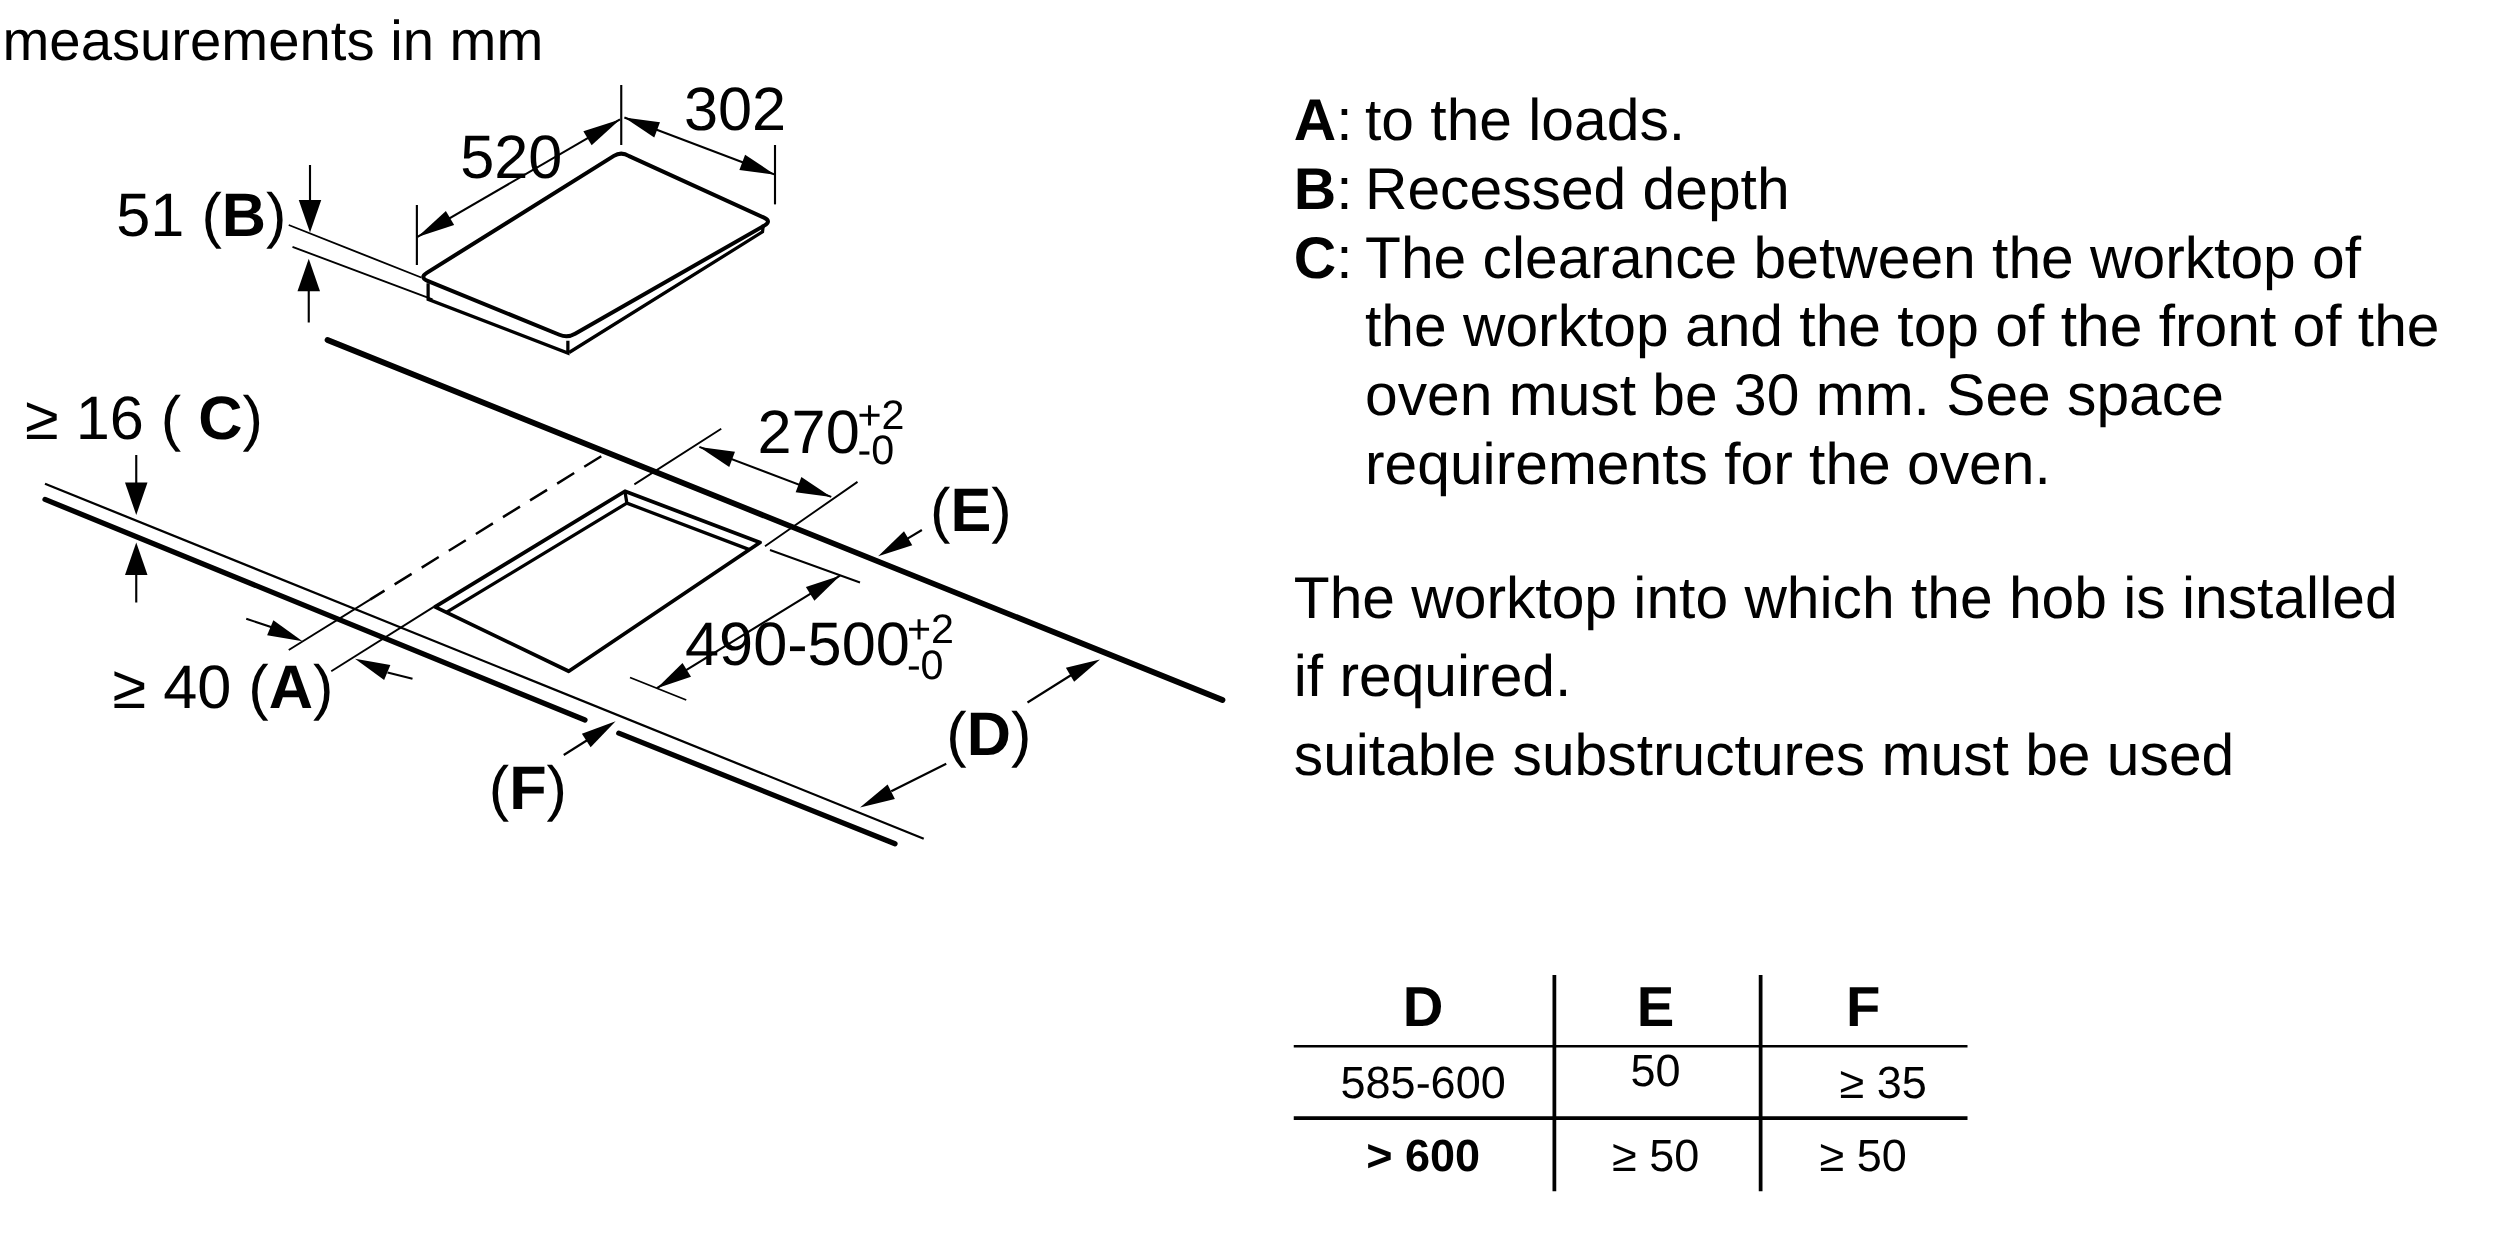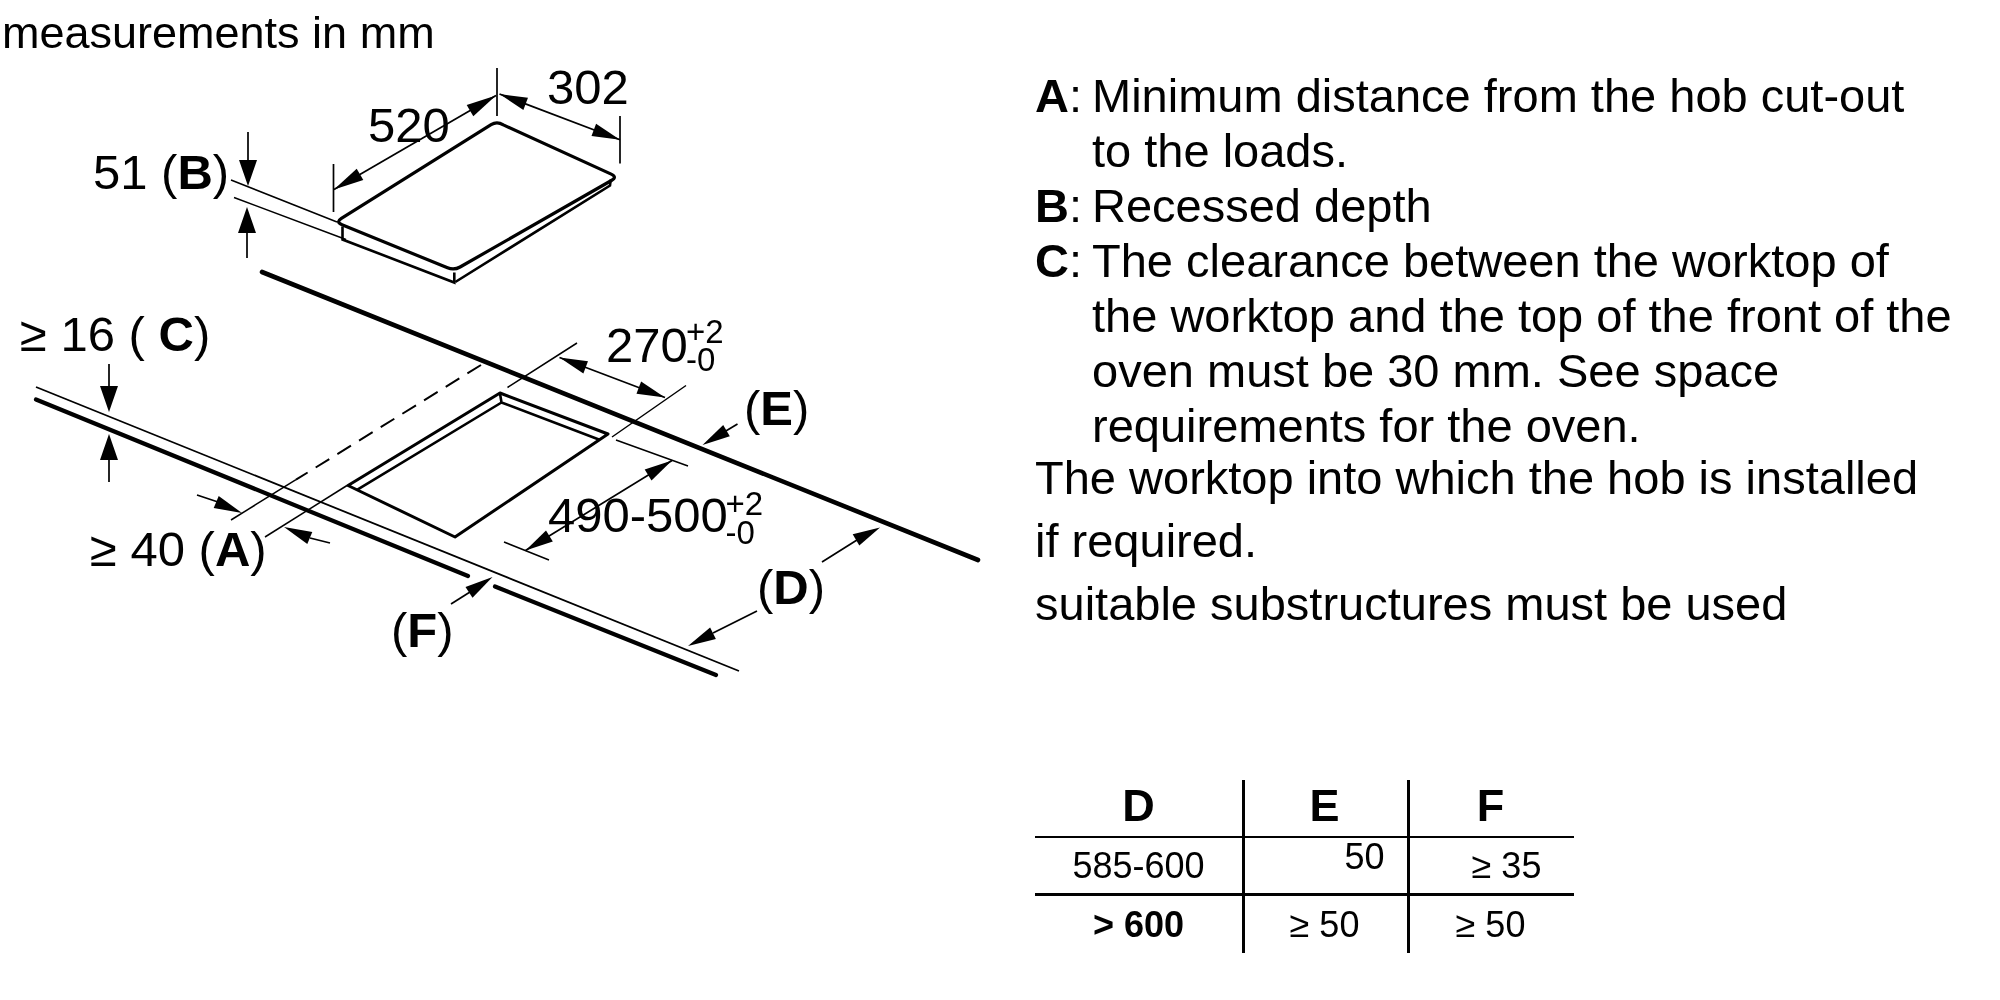--- a/index.html
+++ b/index.html
@@ -106,21 +106,20 @@
       <text class="dim" x="744" y="425"><tspan>(</tspan><tspan class="bold">E</tspan><tspan>)</tspan></text>
       <text class="dim" x="757" y="604"><tspan>(</tspan><tspan class="bold">D</tspan><tspan>)</tspan></text>
       <text class="dim" x="391" y="647"><tspan>(</tspan><tspan class="bold">F</tspan><tspan>)</tspan></text>
     </g>
   </svg>
 
   <div class="defs">
     <div class="def-row">
       <span class="lab"><b>A</b><span>:</span></span>
       <span class="txt">
-        <div>Minimum distance from the hob cut-out</div>
         <div>to the loads.</div>
       </span>
     </div>
     <div class="def-row">
       <span class="lab"><b>B</b><span>:</span></span>
       <span class="txt">
         <div>Recessed depth</div>
       </span>
     </div>
     <div class="def-row">
@@ -144,21 +143,21 @@
     <div class="tline" style="left:1242px;top:780px;width:2.6px;height:173px;"></div>
     <div class="tline" style="left:1407px;top:780px;width:2.6px;height:173px;"></div>
     <div class="tline" style="left:1035px;top:835.5px;width:539px;height:2.6px;"></div>
     <div class="tline" style="left:1035px;top:893px;width:539px;height:2.6px;"></div>
 
     <div class="tcell hd" style="left:1035px;top:776px;width:207px;height:60px;">D</div>
     <div class="tcell hd" style="left:1242px;top:776px;width:165px;height:60px;">E</div>
     <div class="tcell hd" style="left:1407px;top:776px;width:167px;height:60px;">F</div>
 
     <div class="tcell" style="left:1035px;top:838px;width:207px;height:55px;">585-600</div>
-    <div class="tcell" style="left:1242px;top:838px;width:165px;height:38px;margin-left:40px;">50</div>
+    <div class="tcell" style="left:1242px;top:838px;width:165px;height:38px;">50</div>
     <div class="tcell" style="left:1407px;top:838px;width:167px;height:55px;margin-left:16px;">≥ 35</div>
 
     <div class="tcell" style="left:1035px;top:896px;width:207px;height:57px;font-weight:bold;">&gt; 600</div>
     <div class="tcell" style="left:1242px;top:896px;width:165px;height:57px;">≥ 50</div>
     <div class="tcell" style="left:1407px;top:896px;width:167px;height:57px;">≥ 50</div>
   </div>
 
 </div>
 
 </body></html>

